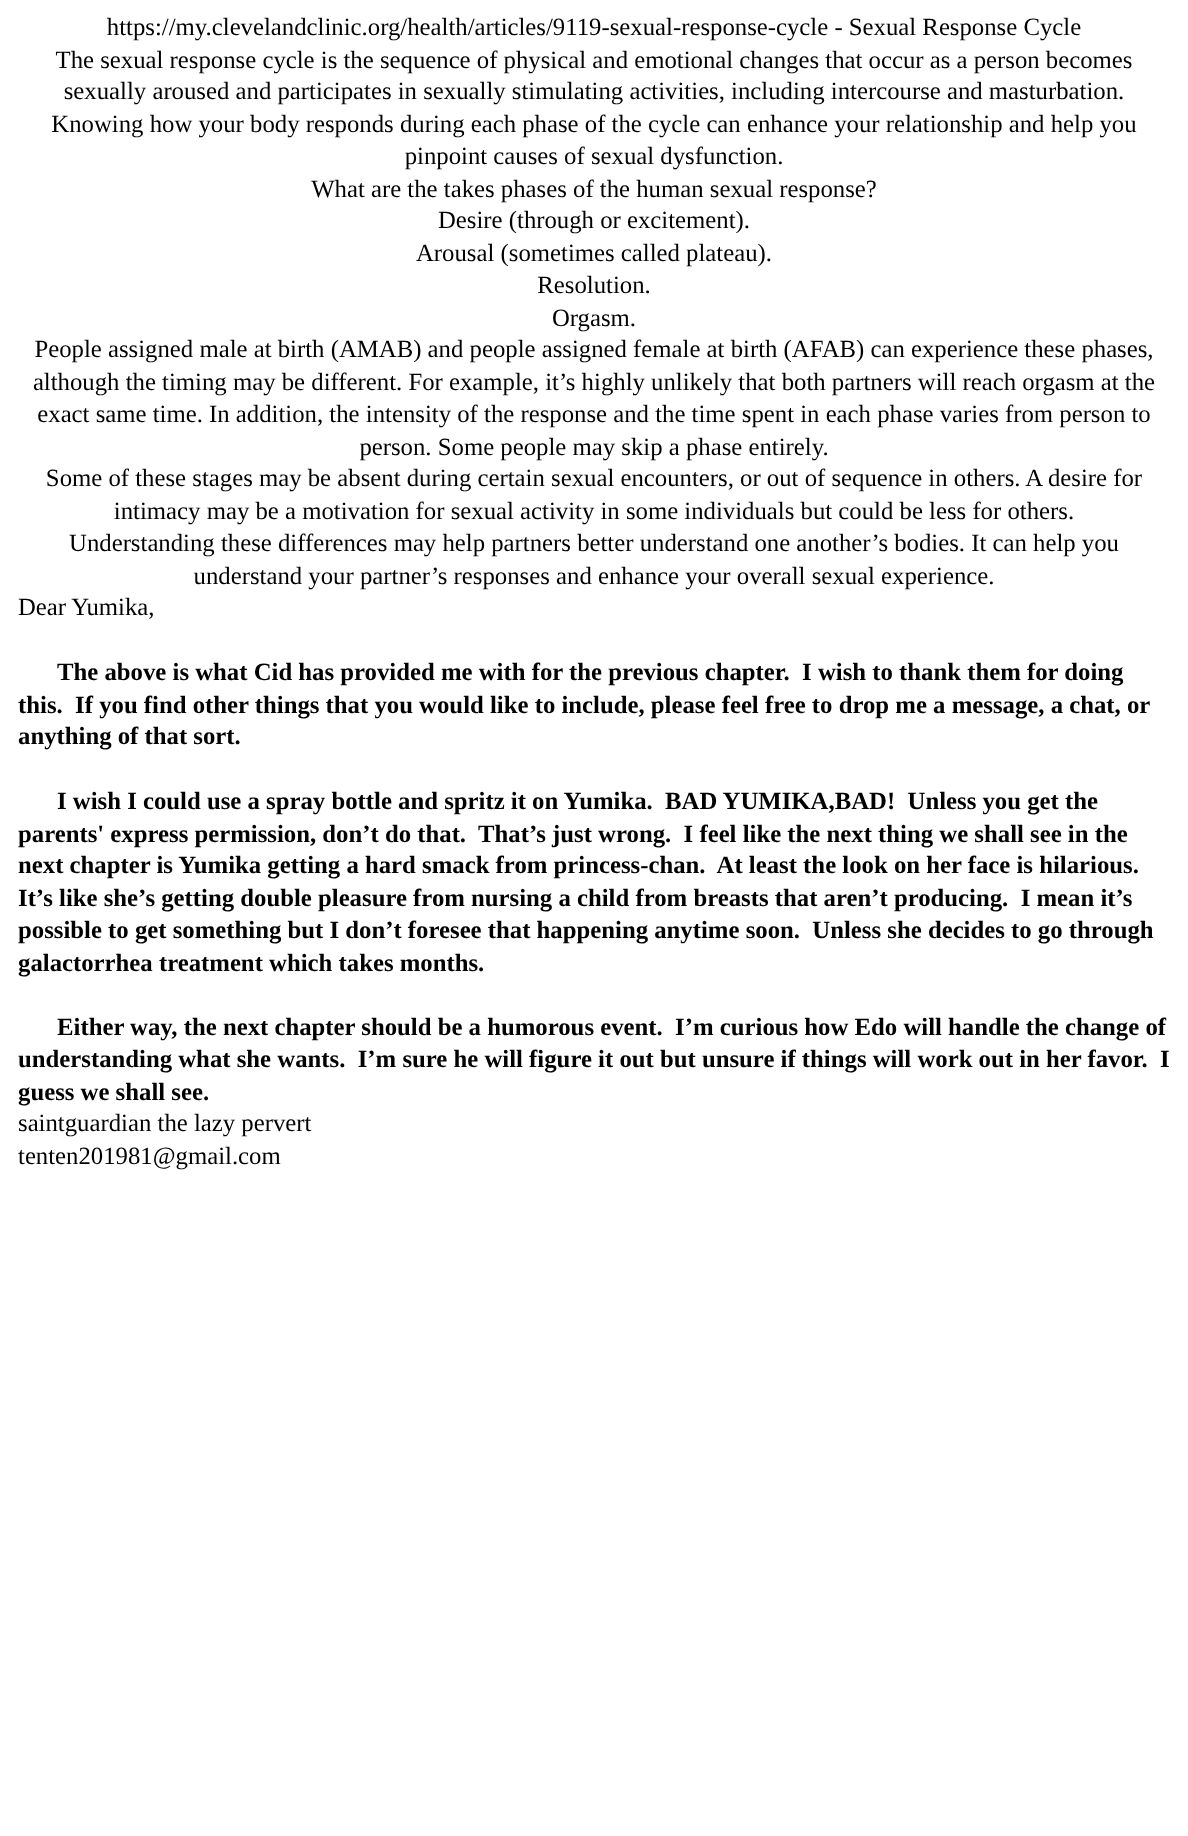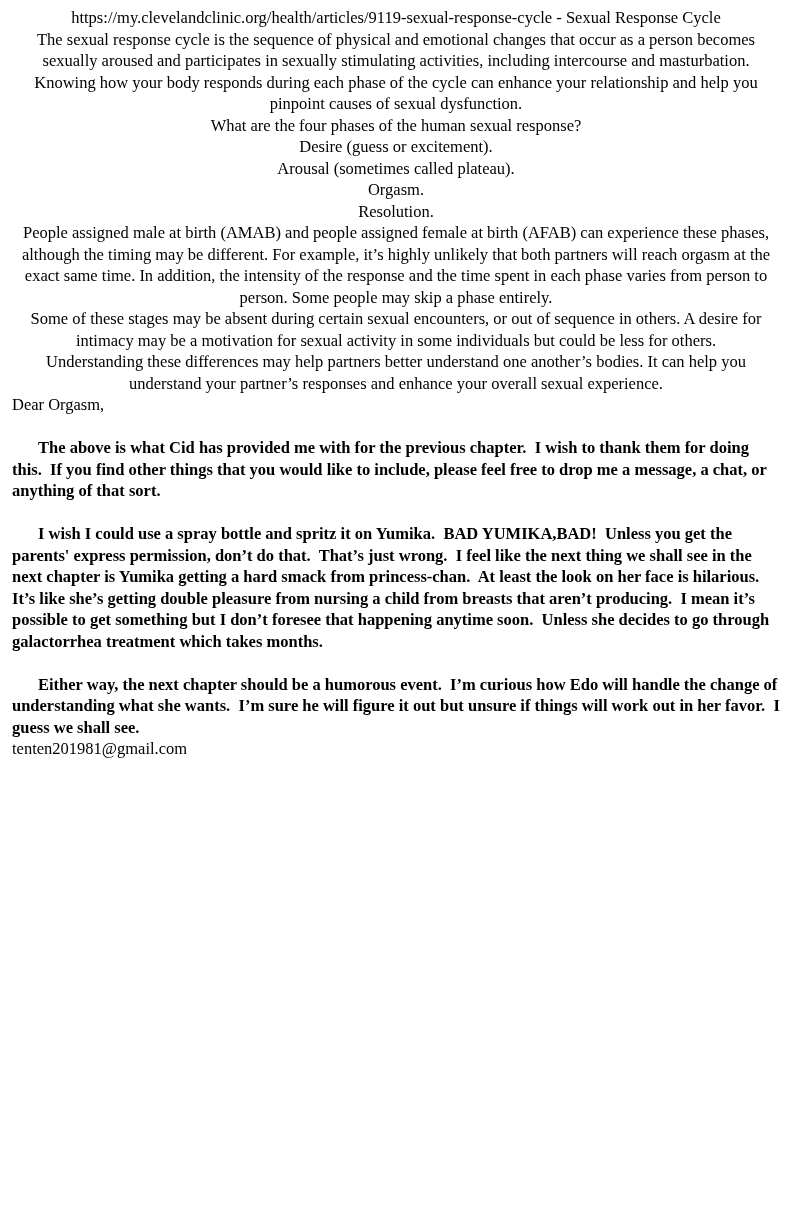--- a/index.html
+++ b/index.html
@@ -39,31 +39,32 @@
   }
 </style>
 </head>
 <body>
 
 <div class="page">
 
   <div class="article">
     <p>https://my.clevelandclinic.org/health/articles/9119-sexual-response-cycle - Sexual Response Cycle</p>
     <p>The sexual response cycle is the sequence of physical and emotional changes that occur as a person becomes sexually aroused and participates in sexually stimulating activities, including intercourse and masturbation. Knowing how your body responds during each phase of the cycle can enhance your relationship and help you pinpoint causes of sexual dysfunction.</p>
-    <p>What are the four phases of the human sexual response?</p>
-    <p>Desire (guess or excitement).</p>
+    <p>What are the takes phases of the human sexual response?</p>
+    <p>Desire (through or excitement).</p>
     <p>Arousal (sometimes called plateau).</p>
+    <p>Resolution.</p>
     <p>Orgasm.</p>
-    <p>Resolution.</p>
     <p>People assigned male at birth (AMAB) and people assigned female at birth (AFAB) can experience these phases, although the timing may be different. For example, it’s highly unlikely that both partners will reach orgasm at the exact same time. In addition, the intensity of the response and the time spent in each phase varies from person to person. Some people may skip a phase entirely.</p>
     <p>Some of these stages may be absent during certain sexual encounters, or out of sequence in others. A desire for intimacy may be a motivation for sexual activity in some individuals but could be less for others.</p>
     <p>Understanding these differences may help partners better understand one another’s bodies. It can help you understand your partner’s responses and enhance your overall sexual experience.</p>
   </div>
 
   <div class="letter">
-    <p class="gap-above">Dear Orgasm,</p>
+    <p class="gap-above">Dear Yumika,</p>
     <p class="body-para">The above is what Cid has provided me with for the previous chapter.  I wish to thank them for doing this.  If you find other things that you would like to include, please feel free to drop me a message, a chat, or anything of that sort.</p>
     <p class="body-para">I wish I could use a spray bottle and spritz it on Yumika.  BAD YUMIKA,BAD!  Unless you get the parents' express permission, don’t do that.  That’s just wrong.  I feel like the next thing we shall see in the next chapter is Yumika getting a hard smack from princess-chan.  At least the look on her face is hilarious.  It’s like she’s getting double pleasure from nursing a child from breasts that aren’t producing.  I mean it’s possible to get something but I don’t foresee that happening anytime soon.  Unless she decides to go through galactorrhea treatment which takes months.</p>
     <p class="body-para">Either way, the next chapter should be a humorous event.  I’m curious how Edo will handle the change of understanding what she wants.  I’m sure he will figure it out but unsure if things will work out in her favor.  I guess we shall see.</p>
+    <p class="gap-above">saintguardian the lazy pervert</p>
     <p>tenten201981@gmail.com</p>
   </div>
 
 </div>
 
 </body></html>

